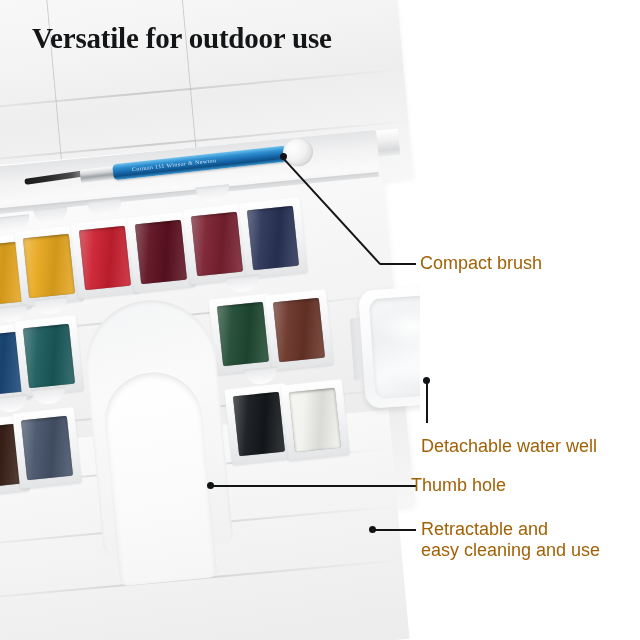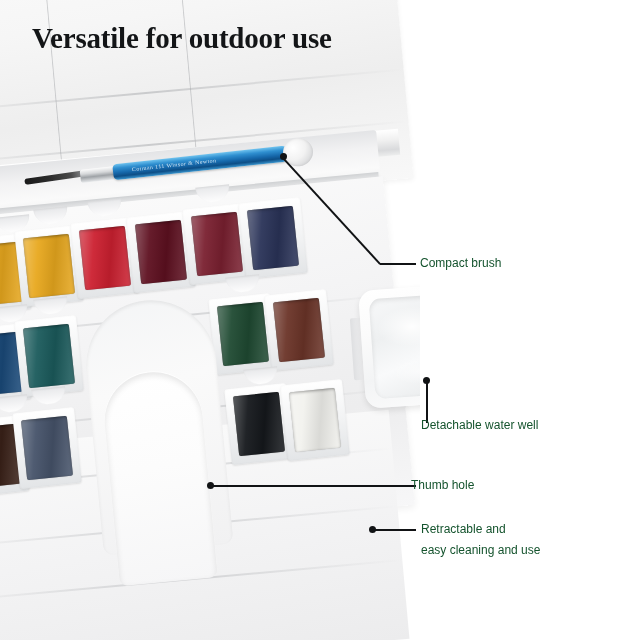--- a/index.html
+++ b/index.html
@@ -151,21 +151,21 @@
   }
 
   
   .leader{position:absolute;background:#111315;}
   .leader-h{height:1.6px;}
   .leader-v{width:1.6px;}
   .dot{position:absolute;width:7px;height:7px;border-radius:50%;background:#111315;}
   .diag{position:absolute;height:1.6px;background:#111315;transform-origin:0 50%;}
 
   .label{
-    position:absolute;color:#14532d;font-size:12px;line-height:21px;
+    position:absolute;color:#a16207;font-size:18px;line-height:21px;
     font-family:"Liberation Sans", sans-serif;white-space:nowrap;
   }
   .label.multi{white-space:normal;width:200px;}
 
   
   #headline{
     position:absolute;left:32px;top:22px;
     font-size:29px;font-weight:bold;color:#131517;letter-spacing:-0.2px;
     font-family:Liberation Serif, serif;white-space:nowrap;
   }
@@ -280,21 +280,21 @@
   <div>
     <div class="dot" style="left:280px;top:153px;"></div>
     <div class="diag" style="left:283px;top:157px;width:144px;transform:rotate(47.5deg);"></div>
     <div class="leader leader-h" style="left:380px;top:263px;width:36px;"></div>
     <div class="label" style="left:420px;top:253px;">Compact brush</div>
   </div>
 
   <div>
     <div class="dot" style="left:423px;top:377px;"></div>
     <div class="leader leader-v" style="left:426px;top:381px;height:42px;"></div>
-    <div class="label" style="left:421px;top:415px;">Detachable water well</div>
+    <div class="label" style="left:421px;top:436px;">Detachable water well</div>
   </div>
 
   <div>
     <div class="dot" style="left:207px;top:482px;"></div>
     <div class="leader leader-h" style="left:211px;top:485px;width:205px;"></div>
     <div class="label" style="left:411px;top:475px;">Thumb hole</div>
   </div>
 
   <div>
     <div class="dot" style="left:369px;top:526px;"></div>

